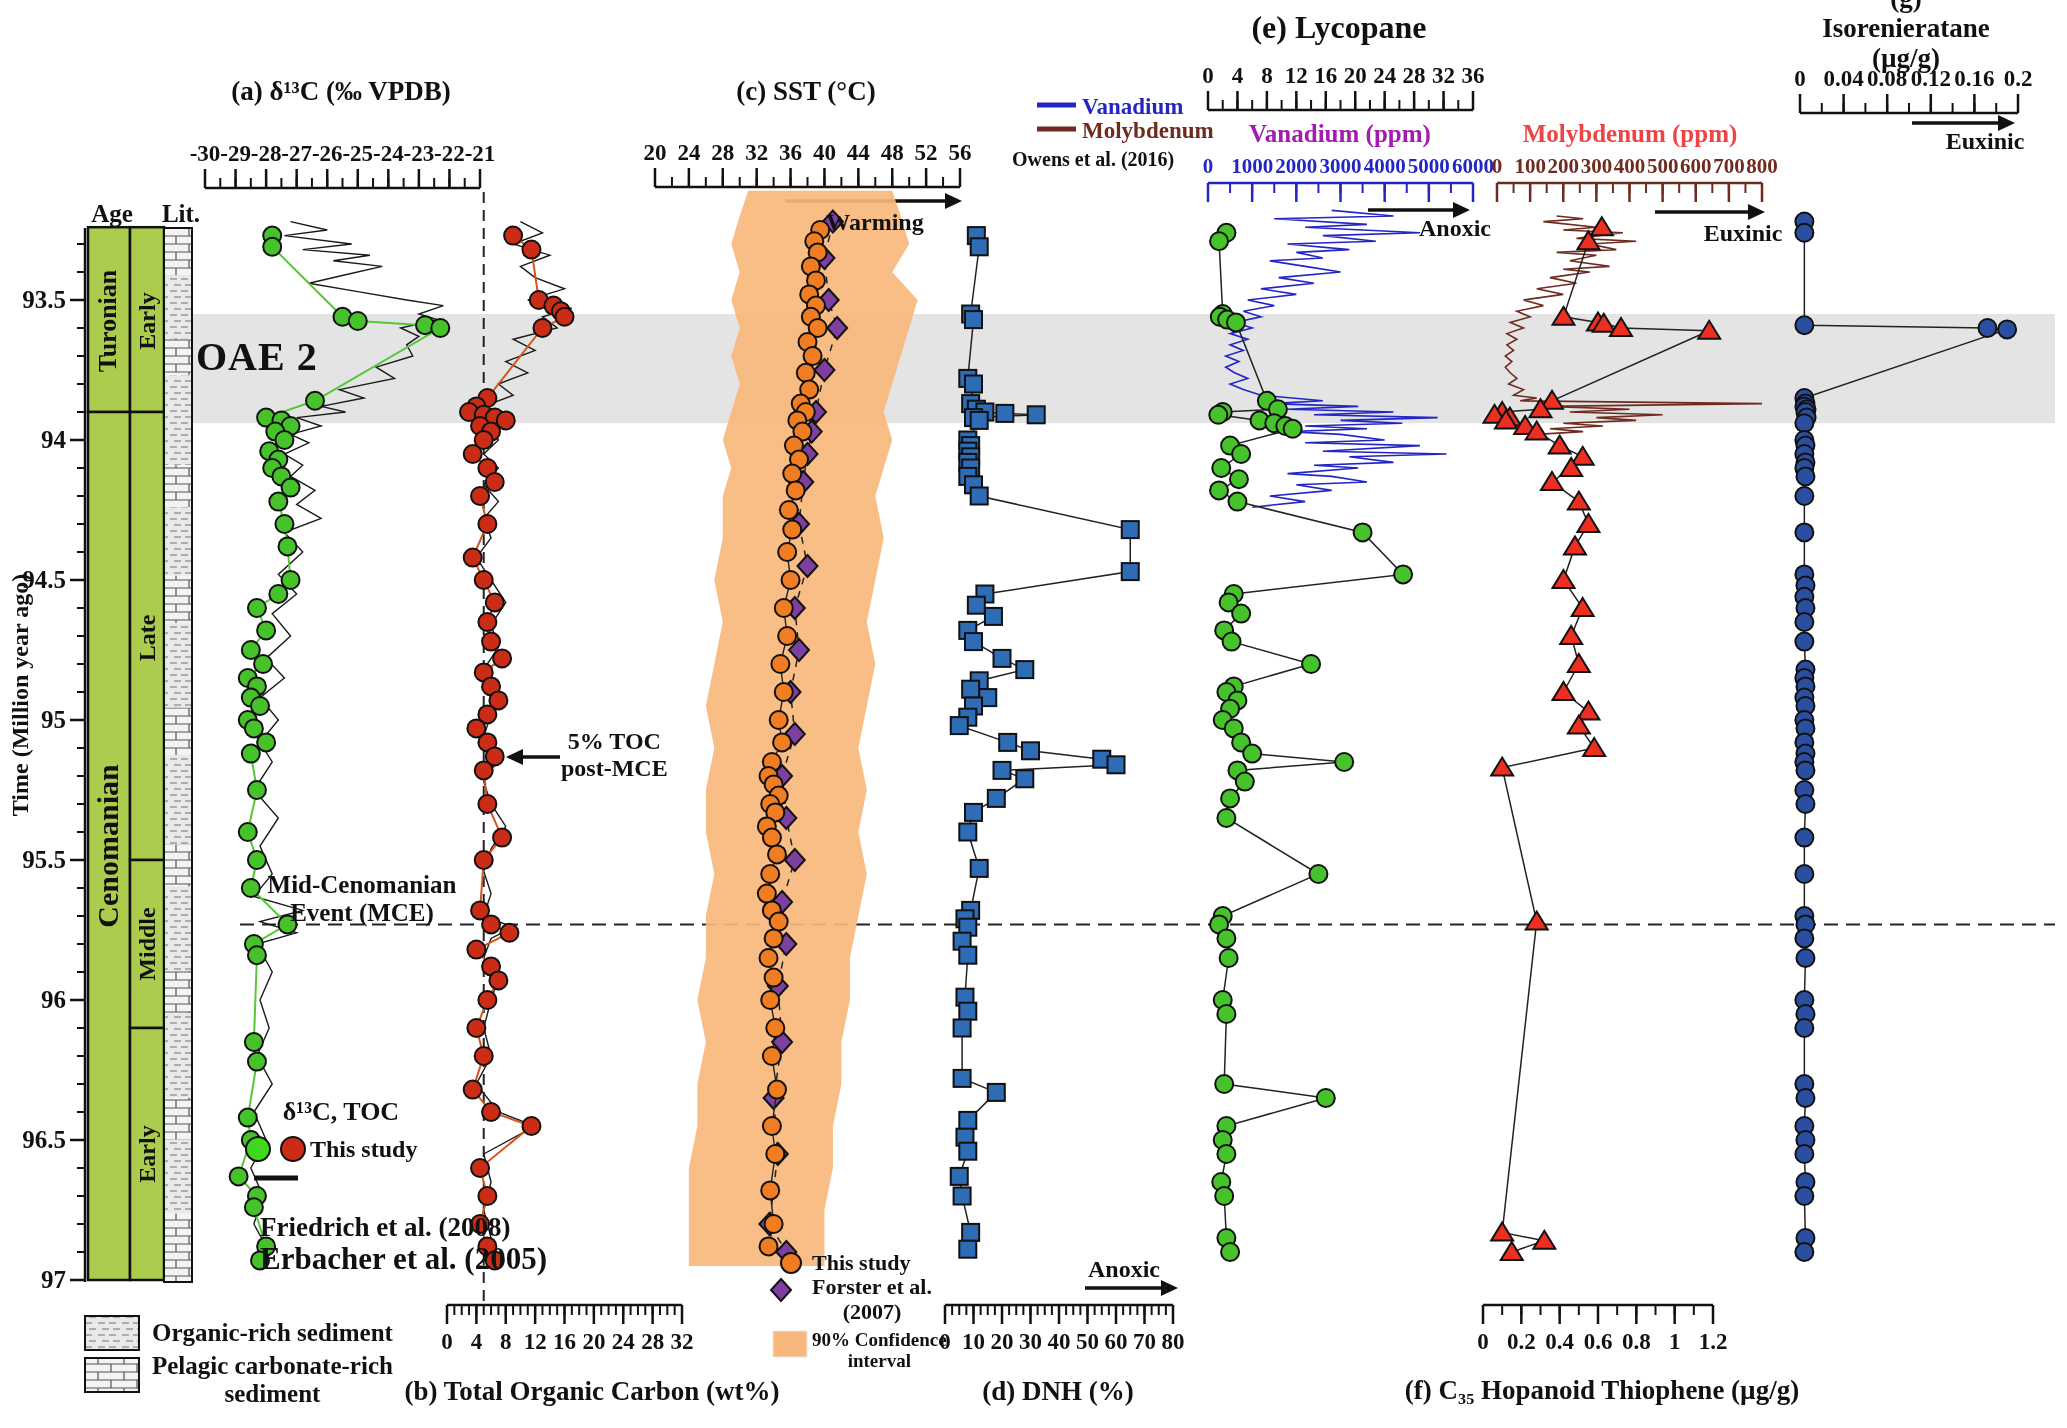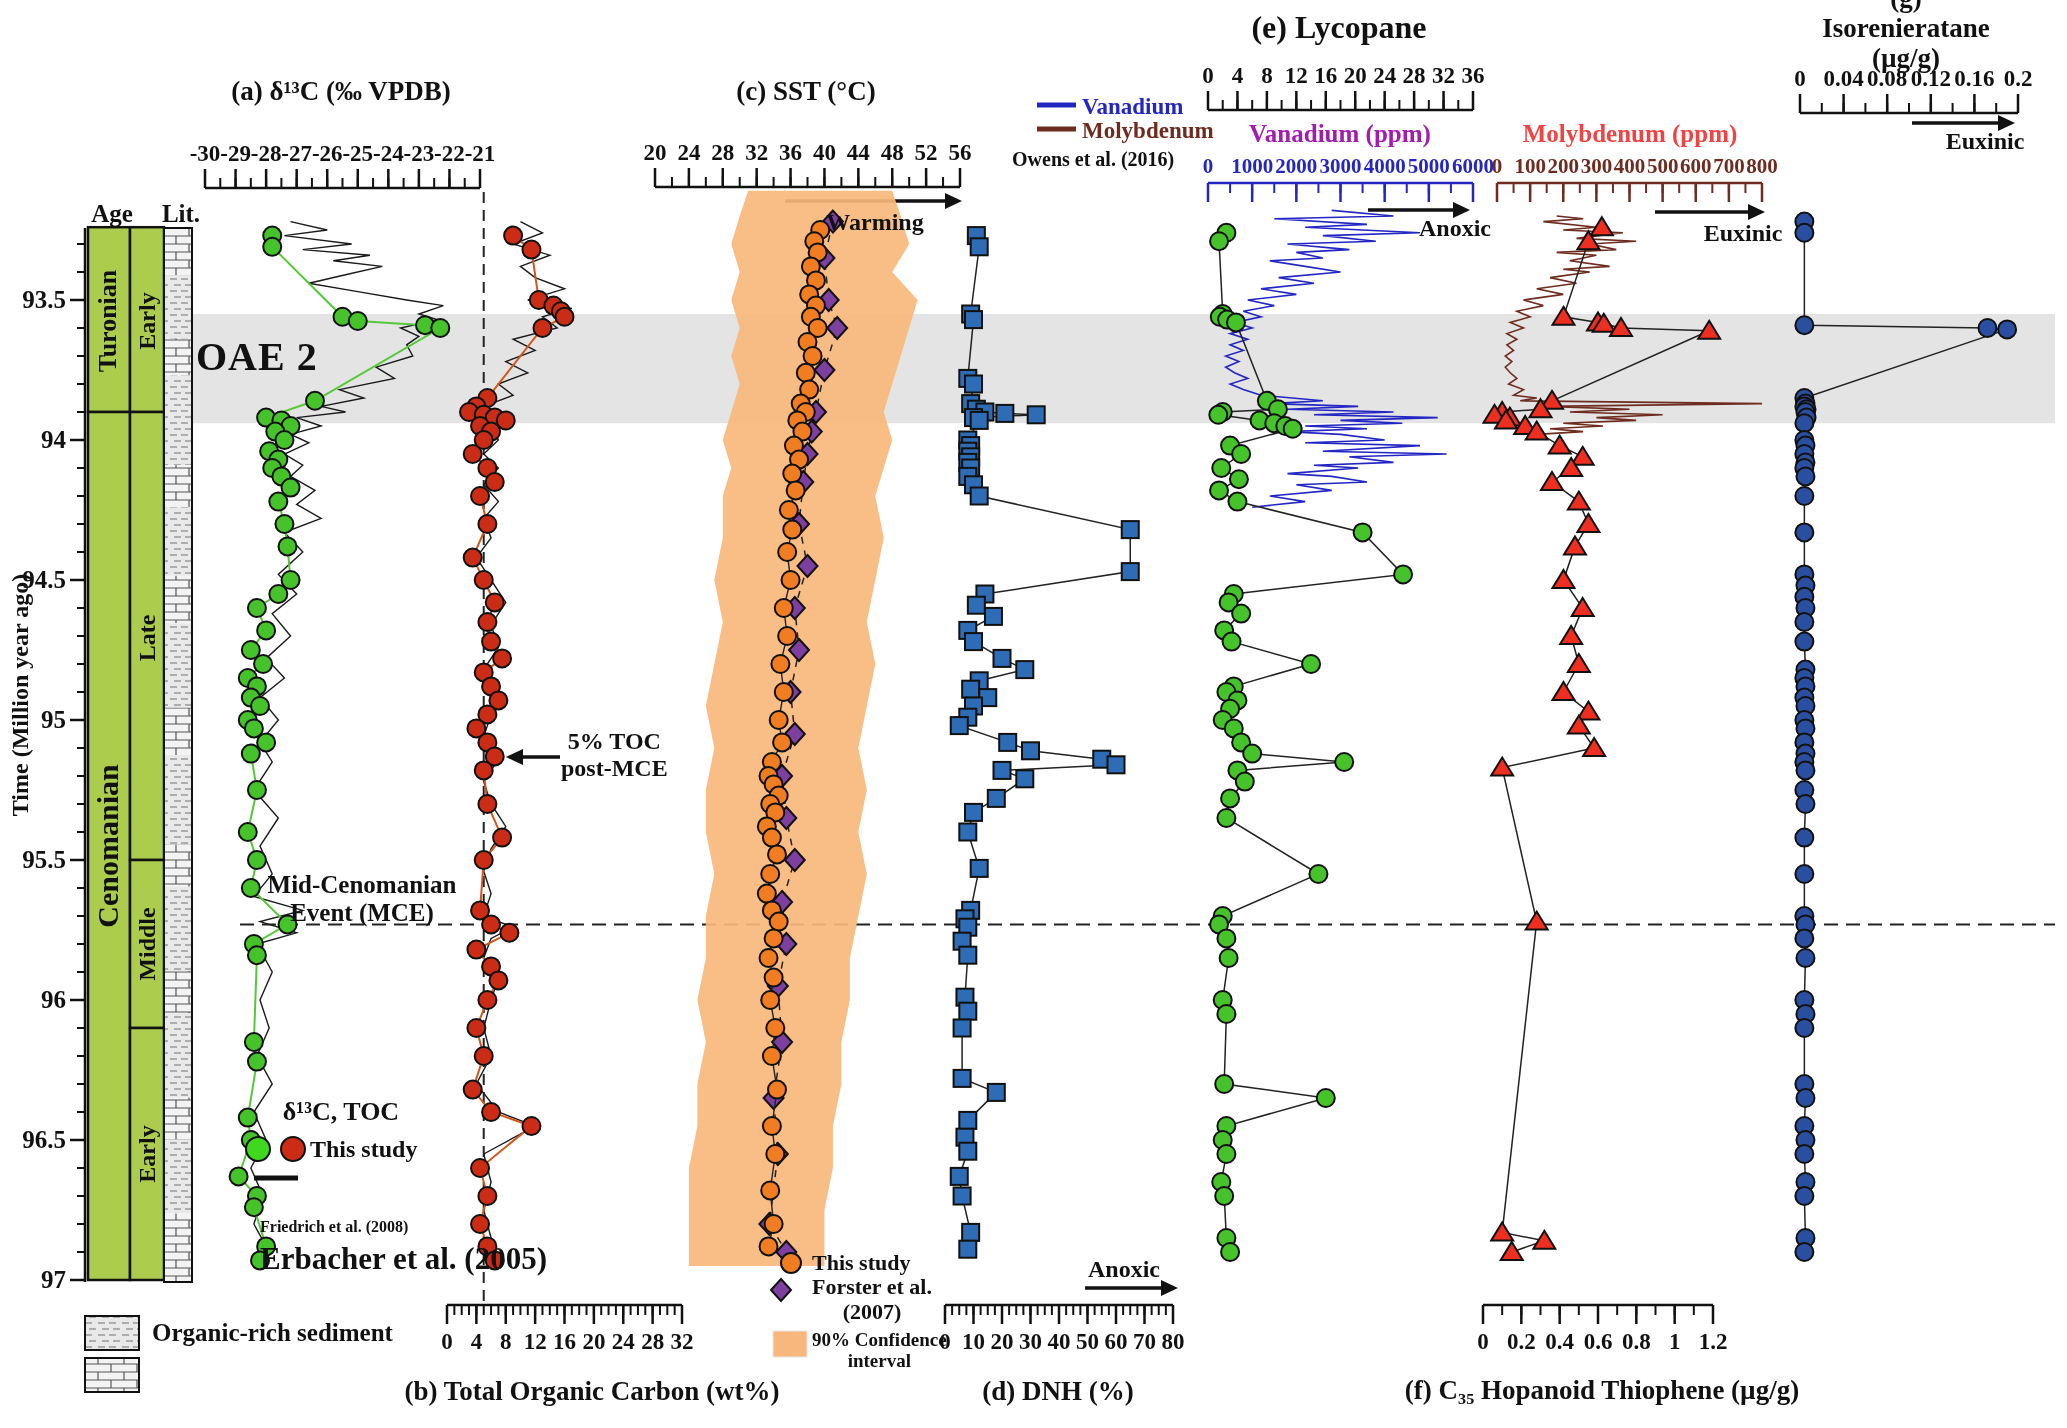--- a/index.html
+++ b/index.html
@@ -980,22 +980,24 @@
 
   <div class="lbl la" style="left:196px;top:357px;font-size:40px;letter-spacing:1px">OAE 2</div>
   <div class="lbl" style="left:362px;top:899px;font-size:25px">Mid-Cenomanian
 Event (MCE)</div>
   <div class="lbl la" style="left:561px;top:755px;font-size:24px">5% TOC
 post-MCE</div>
 
   <div class="lbl" style="left:341px;top:1112px;font-size:26px">δ¹³C, TOC</div>
   <div class="lbl la" style="left:310px;top:1149px;font-size:24px">This study</div>
   <div class="lbl la" style="left:260px;top:1259px;font-size:31px">Erbacher et al. (2005)</div>
-  <div class="lbl la" style="left:260px;top:1227px;font-size:16px">Friedrich et al. (2008)</div>
+  <div class="lbl la" style="left:260px;top:1227px;font-size:27px">Friedrich et al. (2008)</div>
 
   <div class="lbl la" style="left:812px;top:1263px;font-size:22px">This study</div>
   <div class="lbl la" style="left:812px;top:1300px;font-size:22px">Forster et al.
 (2007)</div>
   <div class="lbl la" style="left:812px;top:1350px;font-size:19px">90% Confidence
 interval</div>
 
   <div class="lbl la" style="left:152px;top:1333px;font-size:25px">Organic-rich sediment</div>
+  <div class="lbl la" style="left:152px;top:1380px;font-size:25px">Pelagic carbonate-rich
+sediment</div>
 </div>
 
 </body></html>

